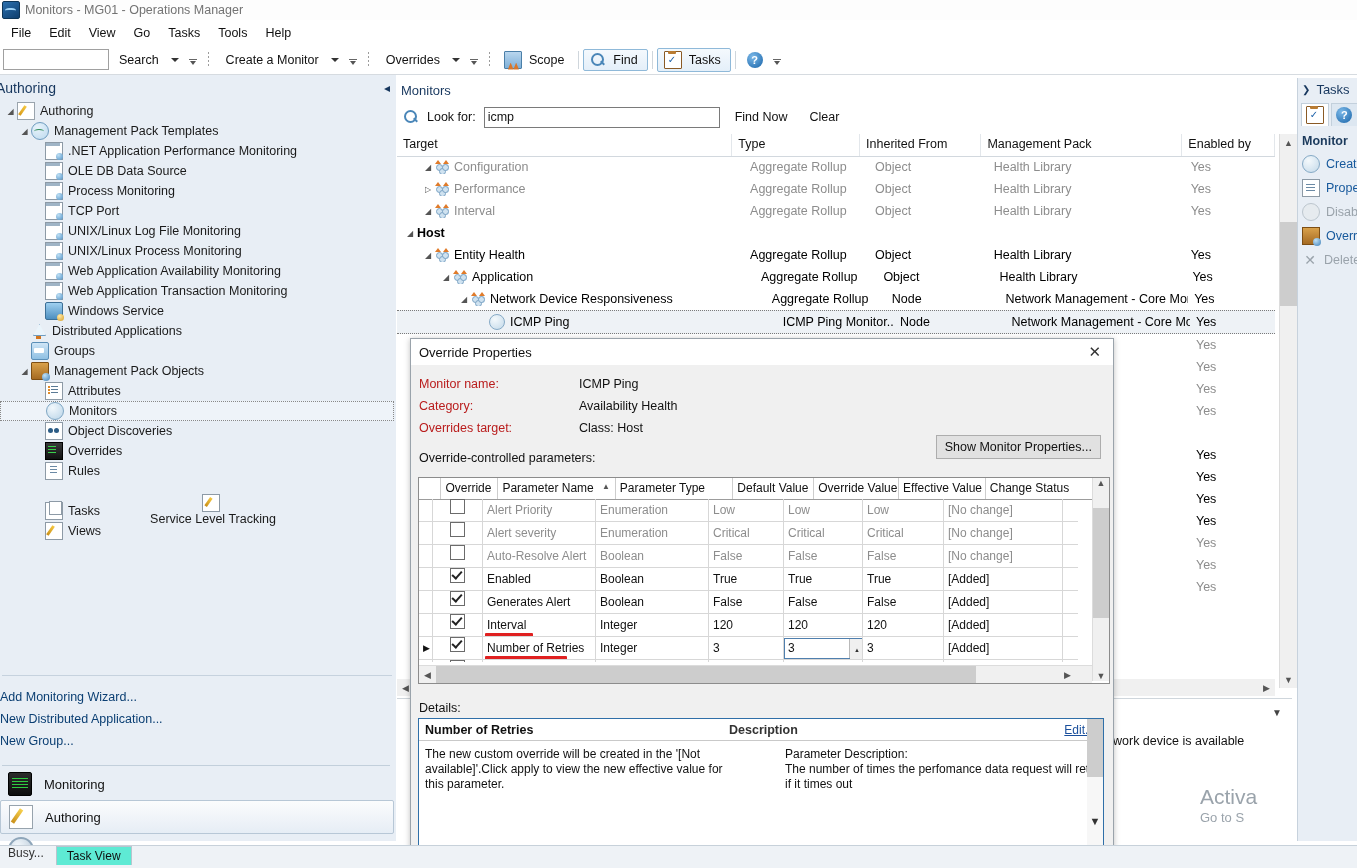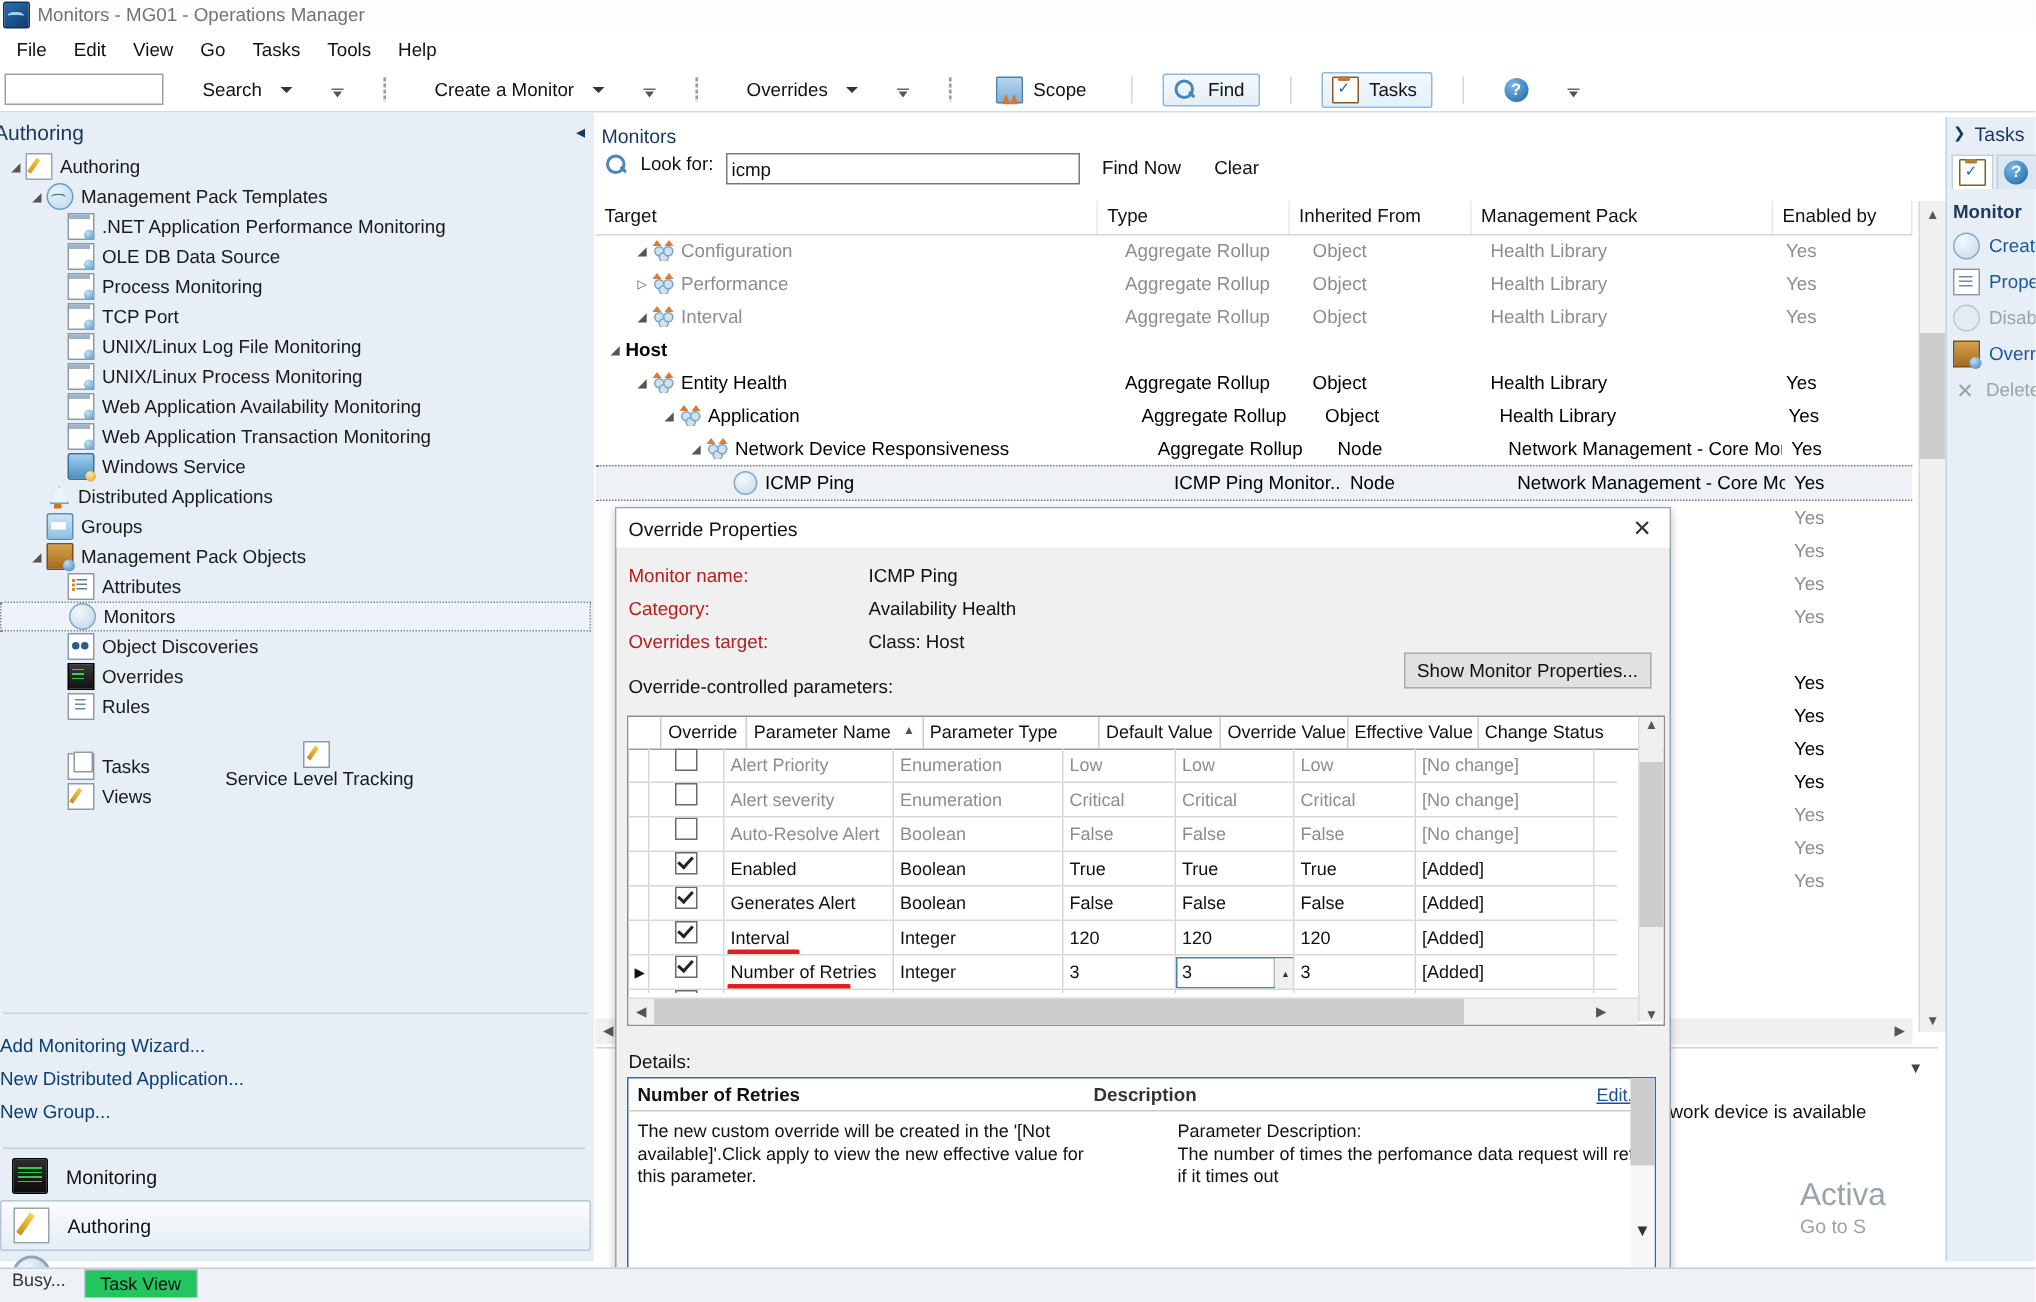--- a/index.html
+++ b/index.html
@@ -21,21 +21,21 @@
     border-top:2px solid #9fd2f5;border-radius:40% 40% 0 0;}
   .tb-title{font-size:12.5px;color:#737373;}
 
   
   .menubar{position:absolute;left:0;top:22px;width:1357px;height:22px;background:#fff;
     display:flex;align-items:center;padding-left:2px;}
   .menu-item{padding:2px 9px;font-size:12.5px;color:#111;cursor:default;}
 
   
   .toolbar{position:absolute;left:0;top:45px;width:1357px;height:29px;background:#fff;
-    display:flex;align-items:center;border-bottom:1px solid #d6dbe0;gap:16px;}
+    display:flex;align-items:center;border-bottom:1px solid #d6dbe0;}
   .tb-search-box{width:100px;height:17px;border:1px solid #a0a0a0;background:#fff;margin-left:3px;}
   .tb-text{font-size:12.5px;color:#111;padding:0 3px;}
   .caret{display:inline-block;width:0;height:0;border-left:4px solid transparent;
     border-right:4px solid transparent;border-top:4px solid #333;margin-left:5px;vertical-align:middle;}
   .grip{width:3px;height:17px;margin:0 6px;
     background-image:radial-gradient(#8a8a8a 1px, transparent 1px);
     background-size:3px 4px;opacity:.85;}
   .tb-collapse{width:11px;height:16px;margin:0 2px;position:relative;}
   .tb-collapse:before{content:"";position:absolute;left:1px;top:7px;width:8px;height:1px;background:#666;}
   .tb-collapse:after{content:"";position:absolute;left:2px;top:9px;width:0;height:0;
@@ -131,26 +131,26 @@
   .ic-auth{background:#fff;border:1px solid #97a3ad;}
   .ic-auth:after{content:"";position:absolute;left:5px;top:2px;width:4px;height:16px;
     background:linear-gradient(#f7d04d,#c9901a);transform:rotate(35deg);}
   .ic-admin{border-radius:50%;background:radial-gradient(circle at 35% 30%,#f2f7fb,#b3c6d6);border:2px solid #8fa6ba;}
   .ic-admin:after{content:"";position:absolute;left:6px;top:6px;width:8px;height:8px;border-radius:50%;background:#e8eff5;border:1px solid #9fb3c4;}
 
   
   .statusbar{position:absolute;left:0;top:845px;width:1357px;height:23px;background:#eef2f6;border-top:1px solid #c7d1da;
     display:flex;align-items:flex-start;}
   .sb-cell{font-size:12px;color:#333;padding:0 8px;}
-  .sb-tab{font-size:12px;color:#111;padding:2px 10px;background:#22c55e;border:1px solid #b9c4ce;border-bottom:none;margin-left:4px;}
+  .sb-tab{font-size:12px;color:#111;padding:2px 10px;background:#5eead4;border:1px solid #b9c4ce;border-bottom:none;margin-left:4px;}
 
   
   .main{position:absolute;left:397px;top:78px;width:900px;height:763px;background:#fff;}
   .main-head{height:24px;display:flex;align-items:center;padding-left:4px;font-size:13px;color:#17375e;}
-  .lookbar{height:30px;display:flex;align-items:flex-start;gap:8px;padding-left:6px;}
+  .lookbar{height:30px;display:flex;align-items:center;gap:8px;padding-left:6px;}
   .look-lbl{font-size:12.5px;color:#111;}
   .look-input{width:228px;height:19px;border:1px solid #7a7a7a;background:#fff;font-size:12.5px;
     padding:0 3px;color:#111;font-family:inherit;}
   .lbtn{font-size:12.5px;color:#111;padding:2px 6px;border:1px solid transparent;}
 
   .grid{position:absolute;left:0;top:56px;width:878px;height:554px;}
   .ghead{display:flex;height:22px;border-bottom:1px solid #d2d8de;font-size:12.5px;color:#111;background:#fff;}
   .gh{padding:3px 6px;border-right:1px solid #e3e7eb;white-space:nowrap;overflow:hidden;}
   .gbody{position:absolute;left:0;top:22px;width:878px;height:532px;overflow:hidden;}
   .grow{display:flex;height:22px;font-size:12.5px;align-items:center;white-space:nowrap;}

